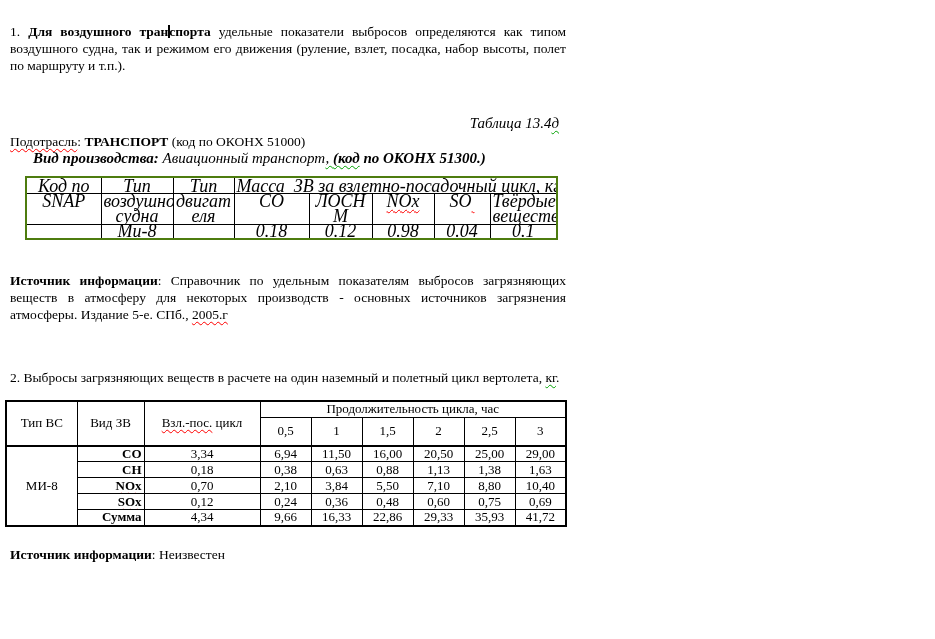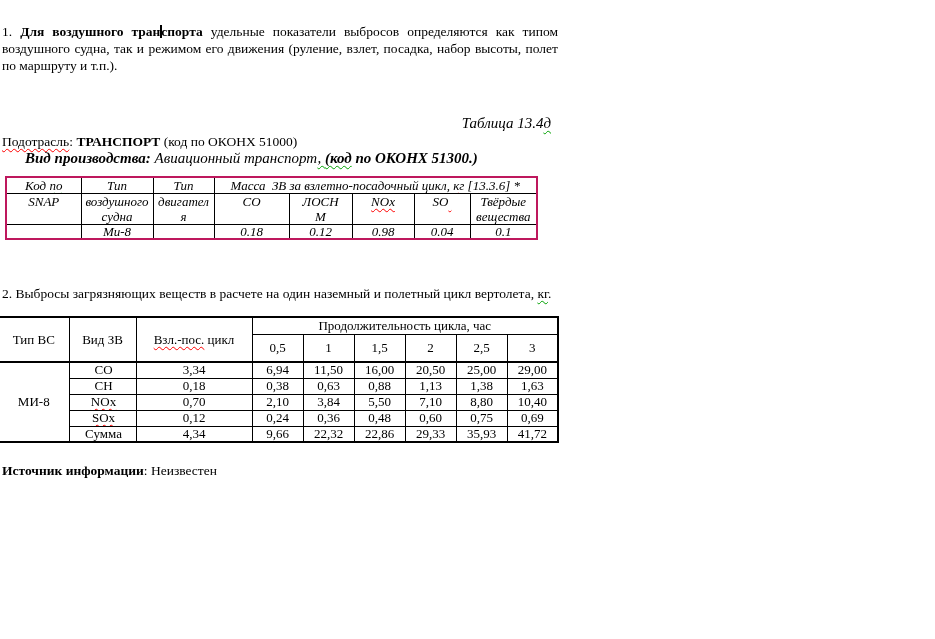--- a/index.html
+++ b/index.html
@@ -2,21 +2,21 @@
 <html><head>
 <meta charset="utf-8">
 <style>
   * { margin:0; padding:0; box-sizing:border-box; }
   html,body { background:#fff; }
   .page {
     position:relative; width:935px; height:639px; background:#ffffff;
     font-family:"Liberation Serif","DejaVu Serif",serif; color:#000;
     overflow:hidden;
   }
-  .content { position:absolute; left:2px; top:0; width:556px; }
+  .content { position:absolute; left:10px; top:0; width:556px; }
 
   .para { font-size:13.5px; line-height:16.8px; text-align:justify; }
   .p1 { margin-top:24px; }
 
   .caret {
     display:inline-block; width:2px; height:13px; background:#000;
     vertical-align:-2px; margin:0 -1px 0 0;
   }
 
   .caption { margin-top:42px; text-align:right; padding-right:7px;
@@ -41,37 +41,37 @@
     text-decoration-line:underline; text-decoration-style:wavy;
     text-decoration-color:#00a000; text-decoration-thickness:1px;
     text-underline-offset:2px; text-decoration-skip-ink:none;
   }
   .so-mark { font-size:8px; letter-spacing:1px; }
 
   table { border-collapse:collapse; table-layout:fixed; }
   td { border:1px solid #000; text-align:center; padding:0 2px; overflow:hidden; }
 
   
-  .t1 { margin-top:9px; margin-left:3px; width:531px;
-        font-size:13px; font-style:italic; border:2px solid #be185d; }
+  .t1 { margin-top:9px; margin-left:15px; width:531px;
+        font-size:18px; font-style:italic; border:2px solid #4d7c0f; }
   .t1 tr.r1 td { height:16px; line-height:14px; vertical-align:middle; }
   .t1 tr.r2 td { height:31px; line-height:15px; vertical-align:top; }
   .t1 tr.r3 td { height:15px; line-height:13px; }
   .t1 td.mass { white-space:nowrap; }
   .t1 td.brk  { overflow-wrap:anywhere; }
 
   
   .t2 { margin-top:13px; margin-left:-5px; width:560px;
         font-size:13px; border:2px solid #000; }
   .t2 td { line-height:14px; }
   .t2 tr.h1 td { height:17px; vertical-align:middle; }
   .t2 tr.h2 td { height:28px; border-bottom:2px solid #000; }
   .t2 td.rs { border-bottom:2px solid #000; }
   .t2 tr.body td { height:16px; }
-  .t2 td.lbl { text-align:center; padding-left:4px; }
+  .t2 td.lbl { text-align:right; padding-left:4px;font-weight:bold; }
   .t2 td.vs  { vertical-align:middle; }
 </style>
 </head>
 <body>
 
 <div class="page">
   <div class="content">
 
     <p class="para p1"><span>1. </span><b><span>Для воздушного тран</span><span class="caret"></span><span>спорта</span></b><span> удельные показатели выбросов определяются как типом воздушного судна, так и режимом его движения (руление, взлет, посадка, набор высоты, полет по маршруту и т.п.).</span></p>
 
@@ -116,20 +116,21 @@
         <td>0.18</td>
         <td>0.12</td>
         <td>0.98</td>
         <td>0.04</td>
         <td>0.1</td>
       </tr>
     </tbody>
       </table>
 
 
+    <p class="para src1"><b>Источник информации</b><span>: Справочник по удельным показателям выбросов загрязняющих веществ в атмосферу для некоторых производств - основных источников загрязнения атмосферы. Издание 5-е. СПб., </span><span class="wavy-red">2005.г</span></p>
 
     <p class="para p2"><span>2. Выбросы загрязняющих веществ в расчете на один наземный и полетный цикл вертолета, </span><span class="wavy-green">кг</span><span>.</span></p>
 
     <table class="t2">
       <colgroup>
         <col style="width:71px">
           <col style="width:67px">
           <col style="width:116px">
         <col style="width:51px">
           <col style="width:51px">
@@ -191,21 +192,21 @@
         <td>0,36</td>
         <td>0,48</td>
         <td>0,60</td>
         <td>0,75</td>
         <td>0,69</td>
       </tr>
       <tr class="body">
         <td class="lbl">Сумма</td>
         <td>4,34</td>
         <td>9,66</td>
-        <td>22,32</td>
+        <td>16,33</td>
         <td>22,86</td>
         <td>29,33</td>
         <td>35,93</td>
         <td>41,72</td>
       </tr>
     </tbody>
       </table>
 
     <div class="src2"><b>Источник информации</b><span>: Неизвестен</span></div>
 

